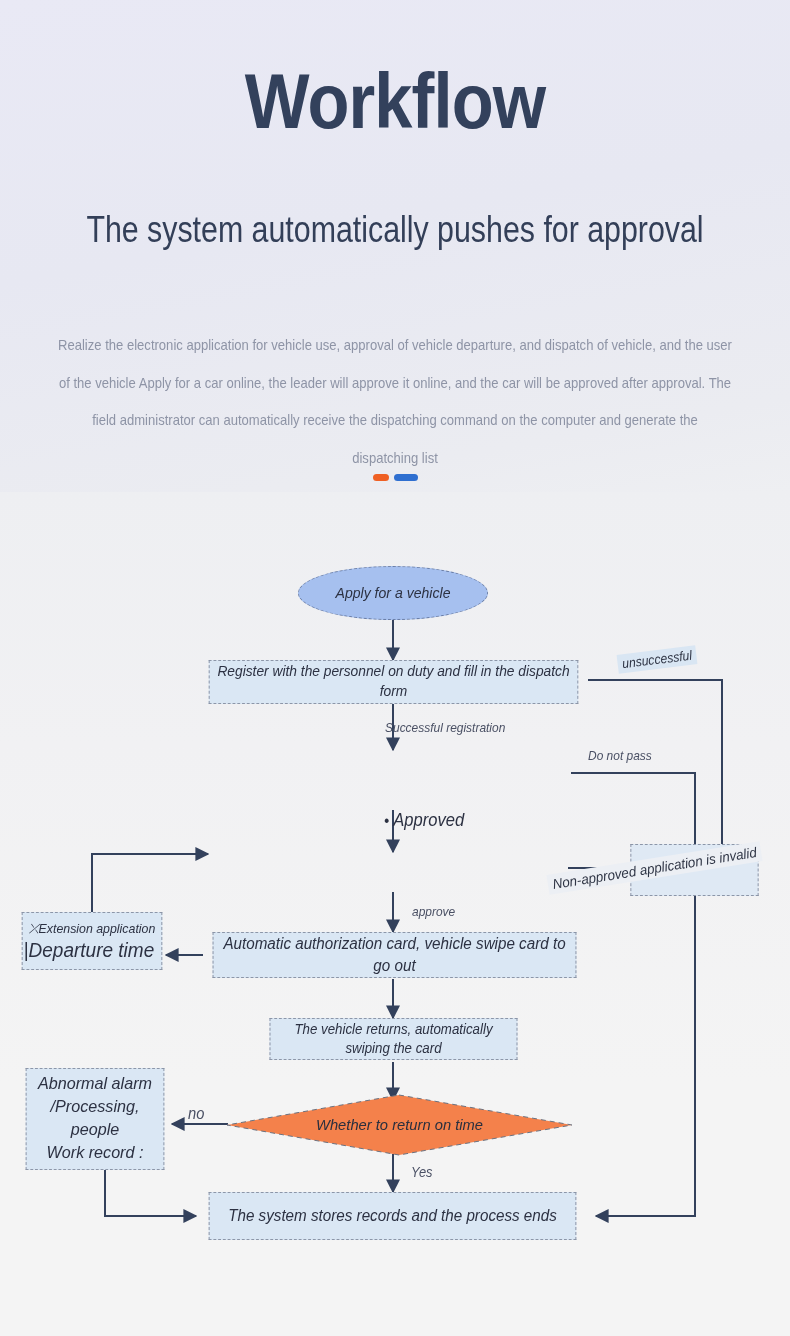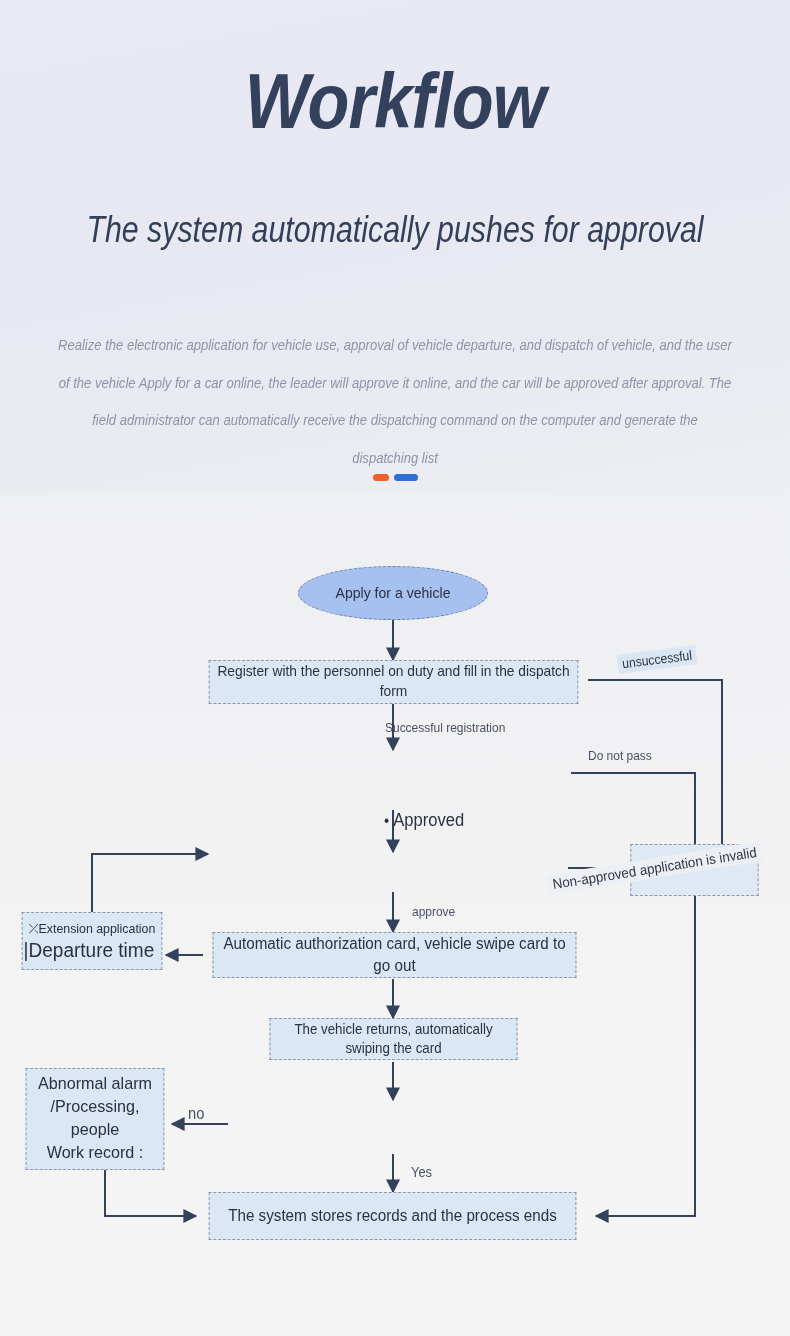--- a/index.html
+++ b/index.html
@@ -19,21 +19,20 @@
     height: 1336px;
     overflow: hidden;
   }
   
   #hero {
     position: absolute;
     left: 0; top: 0;
     width: 790px;
     height: 492px;
     background: linear-gradient(170deg, #e9e9f5 0%, #e7e8f2 45%, #ebecf1 85%, #eeeff2 100%);
-    font-style: italic;
   }
   #title {
     position: absolute;
     left: 0; top: 62px;
     width: 790px;
     text-align: center;
     font-size: 78px;
     line-height: 1;
     font-weight: bold;
     color: #33415c;
@@ -77,20 +76,21 @@
   #divider .pill.orange { width: 16px; background: #ef6024; margin-right: 5px; }
   #divider .pill.blue   { width: 24px; background: #2f6fd0; }
 
   
   #flow {
     position: absolute;
     left: 0; top: 492px;
     width: 790px;
     height: 844px;
     background: linear-gradient(180deg, #eeeff2 0%, #f1f1f3 30%, #f4f4f4 70%, #f4f4f4 100%);
+    font-style: italic;
   }
   #flowsvg {
     position: absolute;
     left: 0; top: 0;
     width: 790px;
     height: 844px;
   }
   .node {
     position: absolute;
     box-sizing: border-box;
@@ -270,20 +270,26 @@
     <div class="node boxnode multiline" style="left:22px; top:576px; width:146px; height:102px; font-size:16px;">
       <span class="ln md">Abnormal alarm</span>
       <span class="ln md">/Processing, people</span>
       <span class="ln md">Work record :</span>
     </div>
 
     <div class="edgelabel" style="left:188px; top:613px; font-size:16px;">
       <span>no</span>
     </div>
 
+    <div class="diamond-wrap" style="left:226px; top:602px; width:347px; height:62px;">
+      <svg width="347" height="62" viewBox="0 0 347 62" xmlns="http://www.w3.org/2000/svg">
+        <polygon points="173,1 346,31 173,61 1,31" fill="#f4814b" stroke="#6b7280" stroke-width="1" stroke-dasharray="5,4"></polygon>
+      </svg>
+      <div class="diamond-label">Whether to return on time</div>
+    </div>
 
     <div class="edgelabel" style="left:411px; top:672px; font-size:14px;">
       <span>Yes</span>
     </div>
 
     <div class="node boxnode" style="left:199px; top:700px; width:387px; height:48px; font-size:16px;">
       <span>The system stores records and the process ends</span>
     </div>
 
   </div>

